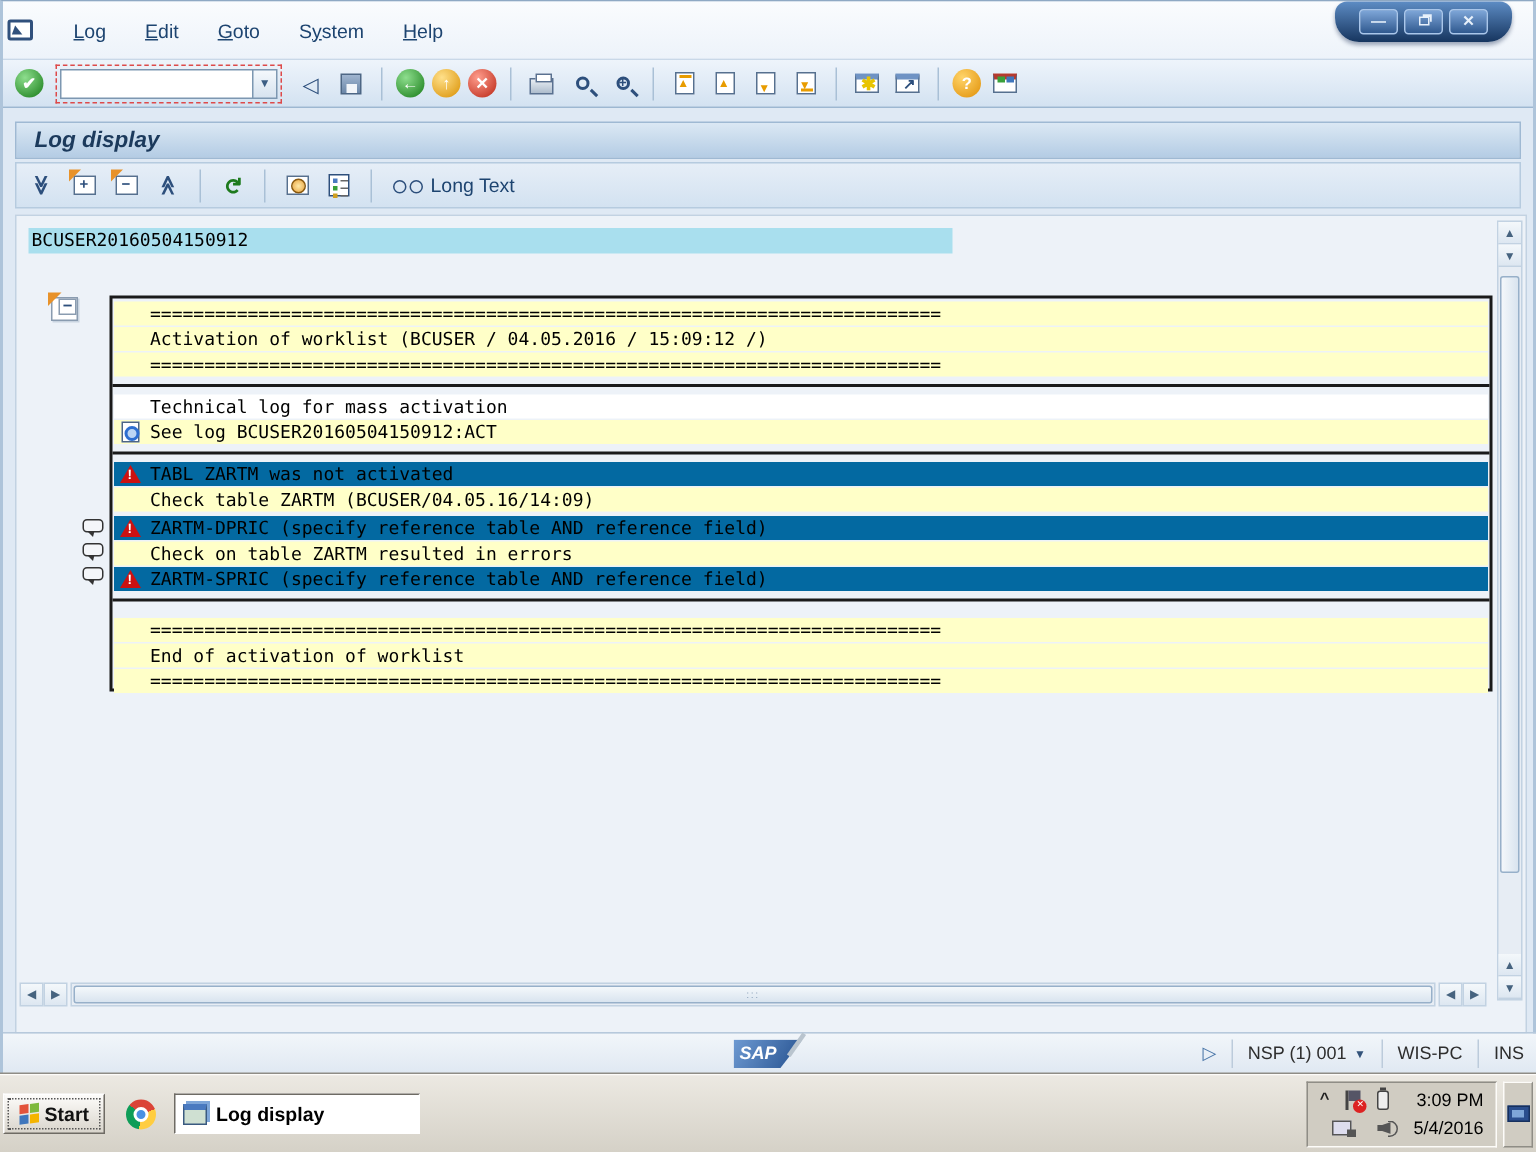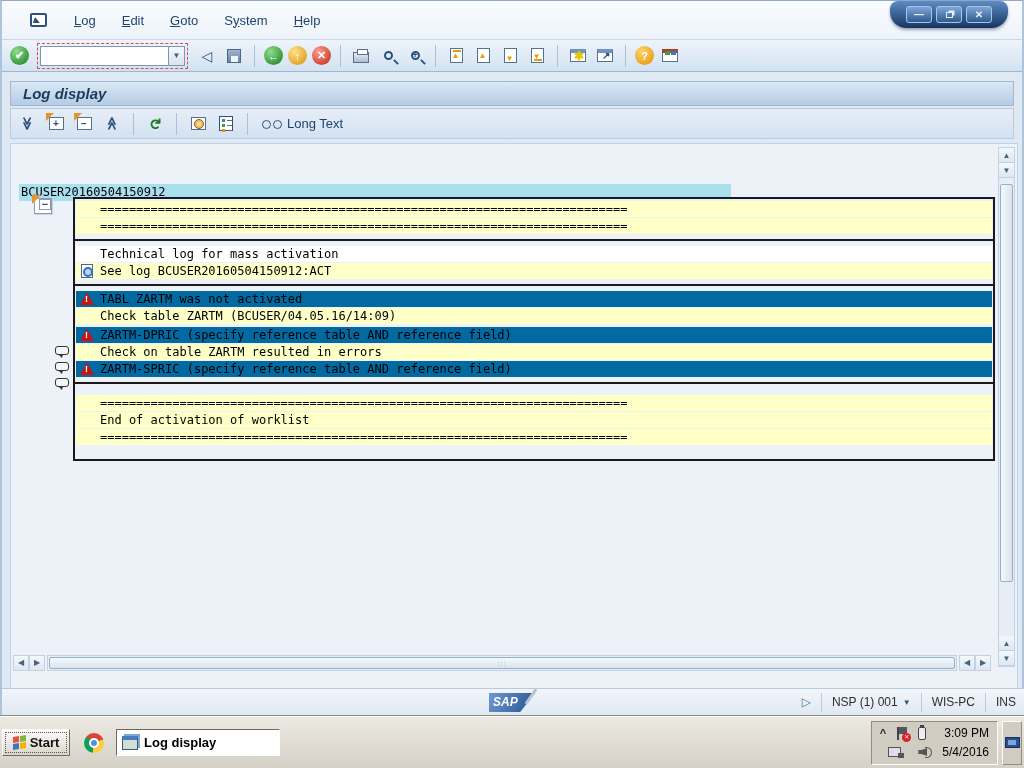--- a/index.html
+++ b/index.html
@@ -4,21 +4,21 @@
 <style>
   * { margin:0; padding:0; box-sizing:border-box; }
   html,body { width:1024px; height:768px; overflow:hidden; }
   body { font-family:"Liberation Sans", sans-serif; background:#d8d4cb; position:relative; }
 
   
   .sap-window { position:absolute; left:0; top:0; width:1024px; height:716px;
     background:#dfe9f4; border-left:2px solid #aec4da; border-right:2px solid #aec4da; border-top:1px solid #8fa9c4; }
 
   
-  .menubar { height:38px; background:linear-gradient(#fafcfe,#edf3fa); display:flex; align-items:center; padding-left:28px; position:relative; }
+  .menubar { height:38px; background:linear-gradient(#fafcfe,#edf3fa); display:flex; align-items:center; padding-left:3px; position:relative; }
   .session-icon { width:17px; height:14px; border:2px solid #30507c; border-radius:2px; position:relative; margin-right:14px; background:#fff; }
   .session-icon::after { content:""; position:absolute; left:2px; top:2px; border-left:7px solid #30507c; border-top:6px solid transparent; border-bottom:0 solid transparent; transform:skewX(-20deg); }
   .menu-item { color:#1d4470; font-size:13px; padding:4px 13px; cursor:default; }
   .menu-item u { text-decoration:underline; }
 
   
   .caption { position:absolute; top:0; right:14px; width:118px; height:27px;
     background:linear-gradient(#5d8cc4,#16355f); border-radius:8px 8px 16px 16px;
     display:flex; align-items:center; justify-content:center; gap:4px; box-shadow:0 2px 3px rgba(20,40,80,.4); }
   .cap-btn { width:26px; height:17px; background:linear-gradient(#7ea6d8,#30598f); border:1px solid #a9c6ea; border-radius:3px;
@@ -71,22 +71,22 @@
   .legend { width:14px; height:15px; background:#fff; border:1px solid #2d4f7c; position:relative; }
   .legend::before { content:""; position:absolute; left:2px; top:2px; width:3px; height:3px; background:#4a7ac0; box-shadow:0 5px 0 #3aa03a, 0 10px 0 #d0a020; }
   .legend::after { content:""; position:absolute; left:7px; top:3px; width:5px; height:1px; background:#666; box-shadow:0 5px 0 #666, 0 10px 0 #666; }
   .glasses { width:20px; height:10px; position:relative; margin-right:2px; }
   .glasses::before, .glasses::after { content:""; position:absolute; top:1px; width:7px; height:7px; border:1.5px solid #2d4f7c; border-radius:50%; }
   .glasses::before { left:0; } .glasses::after { right:0; }
   .longtext-btn { display:flex; align-items:center; gap:3px; font-size:13px; color:#1d4470; padding:2px 4px;text-align:right; }
 
   
   .content { position:absolute; left:8px; top:142px; width:1008px; height:546px; background:#edf2f8; border:1px solid #c2d2e2; }
-  .log-header { position:absolute; left:8px; top:8px; width:712px; height:17px; background:#a9dfee;
-    font:12px "DejaVu Sans Mono", monospace; color:#000; padding-left:2px; line-height:17px;margin-top:32px; }
+  .log-header { position:absolute; left:8px; top:8px; width:616px; height:17px; background:#a9dfee;
+    font:12px "DejaVu Sans Mono", monospace; color:#000; padding-left:2px; line-height:17px; }
   .tree-icon { position:absolute; left:23px; top:54px; width:18px; height:16px; background:#fff; border:1px solid #8a9cb0; box-shadow:1px 1px 0 #c9d4e0; }
   .tree-icon::before { content:""; position:absolute; left:-3px; top:-4px; border-left:9px solid #e8922a; border-bottom:9px solid transparent; }
   .tree-icon::after { content:"−"; position:absolute; left:4px; top:0px; font-size:11px; font-weight:bold; color:#2d4f7c; border:1px solid #8a9cb0; line-height:9px; width:10px; text-align:center; }
 
   .log-box { position:absolute; left:62px; top:53px; width:922px; height:264px; border:2px solid #1a1a1a; background:#edf2f8; padding-top:2px; }
   .log-row { height:16px; margin:0 1px 1px 1px; font:12px "DejaVu Sans Mono", monospace; color:#000;
     display:flex; align-items:center; white-space:nowrap; overflow:hidden; }
   .log-row .txt { padding-left:2px; }
   .log-row.noicon .txt { padding-left:24px; }
   .log-row.yellow { background:#ffffc8; }
@@ -278,20 +278,23 @@
 
   <div class="content">
     <div class="log-header">BCUSER20160504150912</div>
     <span class="tree-icon"></span>
 
     <div class="log-box">
       <div class="log-row yellow noicon">
           <span class="txt">=========================================================================</span>
         </div>
       <div class="log-row yellow noicon">
+          <span class="txt">Activation of worklist (BCUSER / 04.05.2016 / 15:09:12 /)</span>
+        </div>
+      <div class="log-row yellow noicon">
           <span class="txt">=========================================================================</span>
         </div>
       <div class="divider"></div>
       <div class="log-row white noicon">
           <span class="txt">Technical log for mass activation</span>
         </div>
       <div class="log-row yellow">
           <span class="row-ico">
             <span class="seelog-ico"></span>
           </span>

